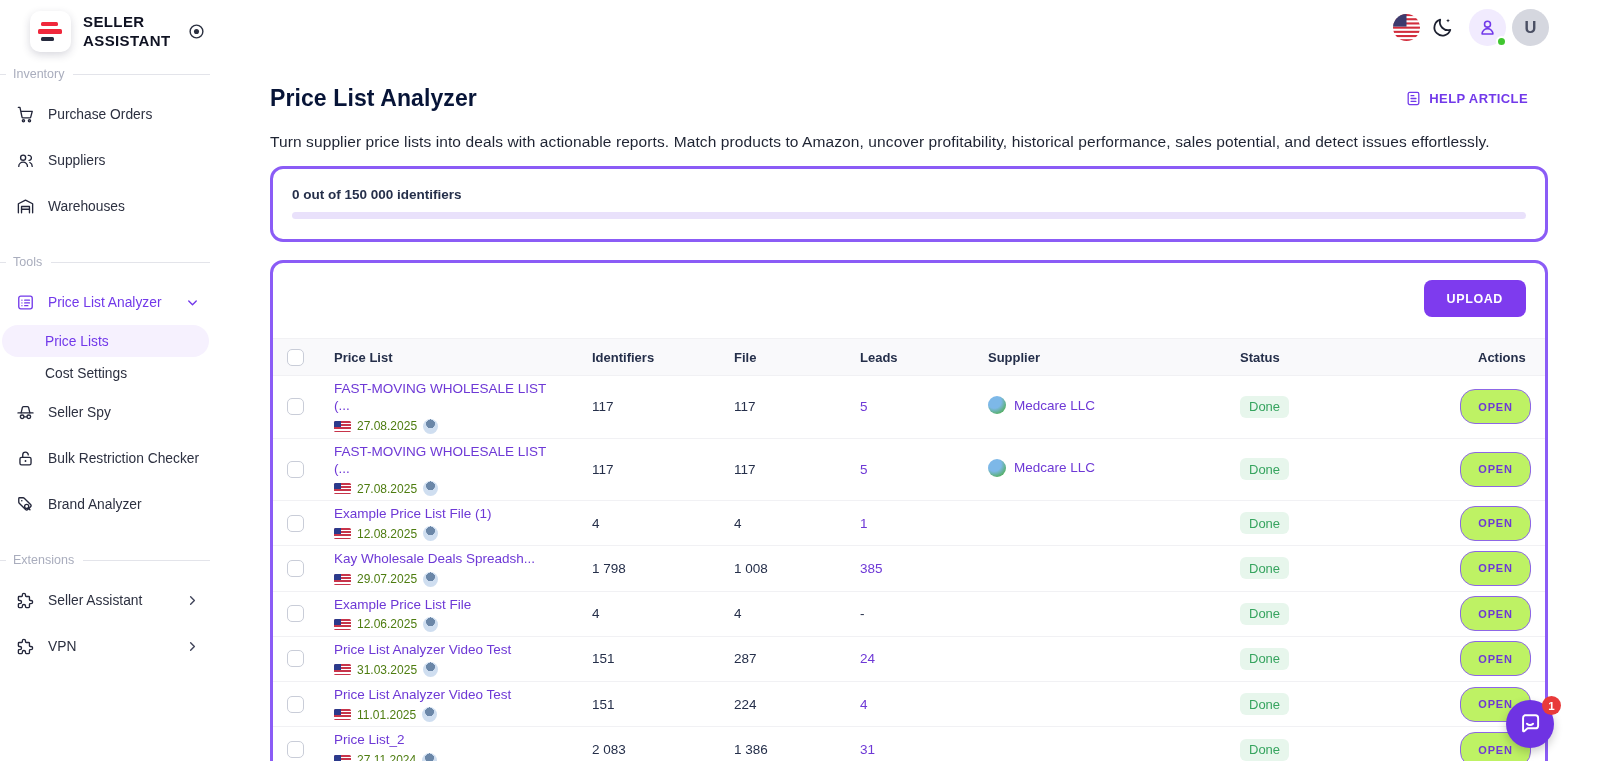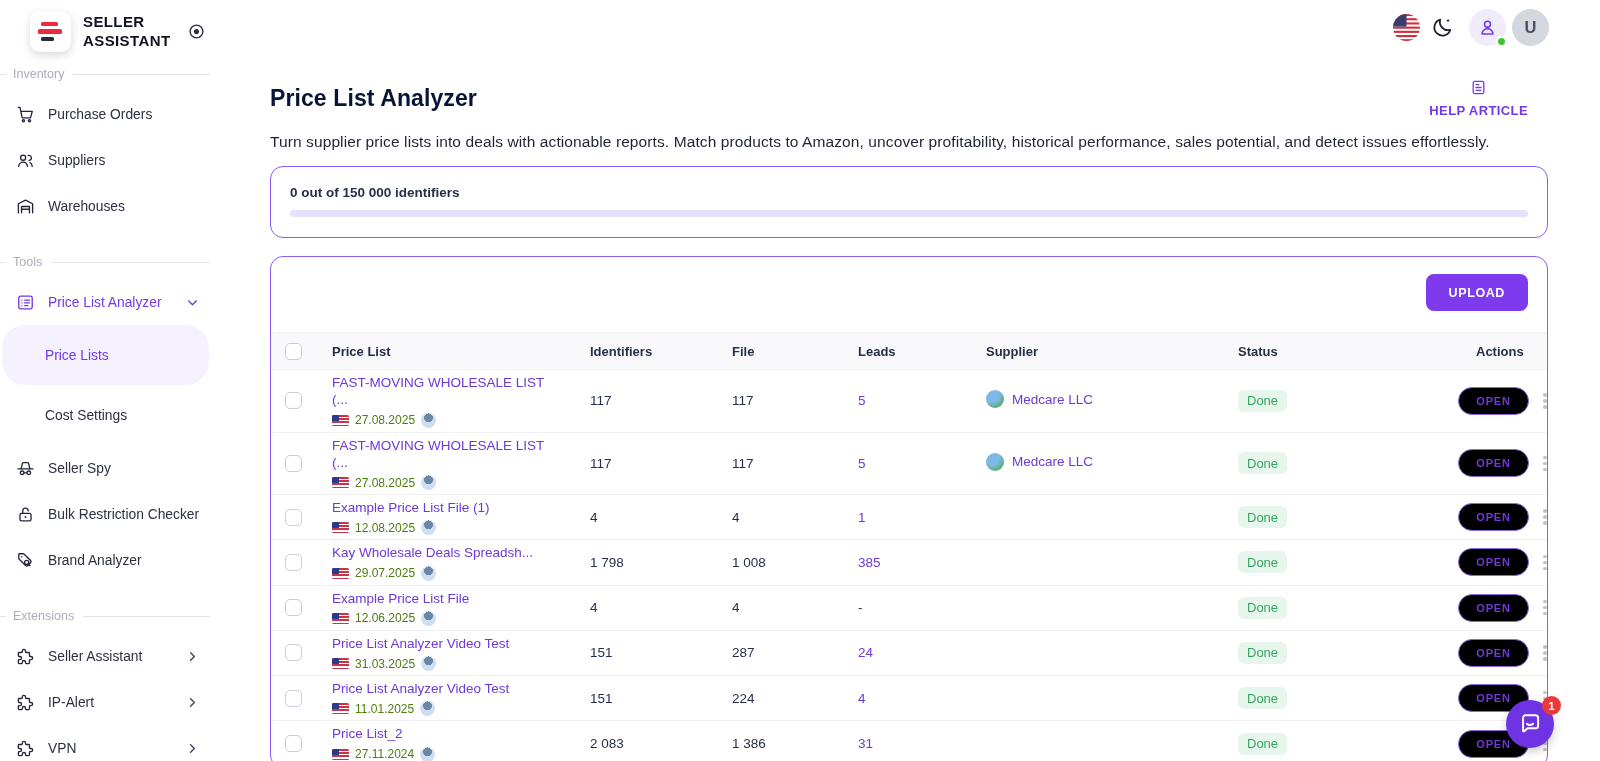--- a/index.html
+++ b/index.html
@@ -20,36 +20,36 @@
 .section-head { display:flex; align-items:center; height:18px; color:#a9adbd; font-size:12.5px; }
 .section-head::before { content:""; width:6px; height:1px; background:#e3e4ea; margin-right:7px; }
 .section-head::after { content:""; flex:1; height:1px; background:#e3e4ea; margin-left:9px; margin-right:30px; }
 .nav-list { padding-top:8px; }
 .nav-item { display:flex; align-items:center; height:46px; padding:0 40px 0 15px; font-size:13.8px; color:#2c3040; cursor:pointer; }
 .nav-item .nicon { width:20px; height:20px; margin-right:13px; display:flex; align-items:center; justify-content:center; color:#23263a; }
 .nav-item.purple { color:#7239ea; }
 .nav-item.purple .nicon { color:#7239ea; }
 .nav-item .chev { margin-left:auto; display:flex; color:#40445a; }
 .nav-item.purple .chev { color:#7239ea; }
-.sub-item { display:flex; align-items:center; height:60px; padding-left:45px; font-size:13.8px; color:#2c3040; cursor:pointer; }
+.sub-item { display:flex; align-items:center; height:32px; padding-left:45px; font-size:13.8px; color:#2c3040; cursor:pointer; }
 .sub-item.selected { background:#f6f1fe; color:#7239ea; border-radius:23px; margin:0 31px 0 2px; padding-left:43px; }
 .main { flex:1; display:flex; flex-direction:column; min-width:0; }
 .topbar { flex:0 0 54px; height:54px; display:flex; align-items:center; justify-content:flex-end; padding-right:51px; }
 .icon-btn { display:flex; align-items:center; justify-content:center; cursor:pointer; }
 .icon-btn.flag-btn { margin-right:10px; }
 .icon-btn.moon-btn { margin-right:14px; }
 .avatar-btn { width:37px; height:37px; border-radius:50%; background:#f1ebfe; position:relative; margin-right:6px; display:flex; align-items:center; justify-content:center; cursor:pointer; }
 .status-dot { position:absolute; right:-1px; bottom:-1px; width:11px; height:11px; background:#3fc62f; border:2px solid #fff; border-radius:50%; }
 .u-avatar { width:37px; height:37px; border-radius:50%; background:#d5d7df; color:#4a4f63; font-weight:700; font-size:16.5px; display:flex; align-items:center; justify-content:center; cursor:pointer; }
 .content { padding:0 52px 0 30px; }
 .page-head { margin-top:29px; display:flex; align-items:center; justify-content:space-between; height:30px; }
 .page-title { font-size:23px; font-weight:700; color:#071437; letter-spacing:.1px; }
-.help-link { display:flex; align-items:center; gap:7px; color:#7239ea; font-size:13px; font-weight:700; letter-spacing:.4px; cursor:pointer; margin-right:20px;flex-direction:column; }
+.help-link { display:flex; align-items:center; gap:7px; color:#7239ea; font-size:13px; font-weight:700; letter-spacing:.4px; cursor:pointer; margin-right:20px; }
 .desc { margin-top:20px; font-size:15.5px; color:#1f2433; letter-spacing:.1px; }
-.card { border:1px solid #8b5cf6; border-radius:13px; background:#fff; }
+.card { border:3px solid #8b5cf6; border-radius:13px; background:#fff; }
 .quota-card { margin-top:15px; padding:18px 19px 20px; }
 .quota-text { font-size:13.5px; font-weight:600; color:#252f4a; }
 .progress { margin-top:10px; height:7px; border-radius:4px; background:#e9e1fb; overflow:hidden; }
 .progress-fill { height:100%; background:#7239ea; border-radius:4px; width:0%; }
 .table-card { margin-top:18px; overflow:hidden; }
 .toolbar { display:flex; justify-content:flex-end; padding:17px 19px 21px; }
 .upload-btn { height:37px; padding:0 23px; background:#7e3bee; color:#fff; border:none; border-radius:8px; font-family:inherit; font-size:12.5px; font-weight:700; letter-spacing:.6px; cursor:pointer; }
 table { width:100%; border-collapse:collapse; table-layout:fixed; }
 thead tr { background:#f9f9fb; }
 th { height:37px; text-align:left; font-size:13px; font-weight:700; color:#252f4a; padding:0 0 0 10px; border-top:1px solid #f1f1f4; border-bottom:1px solid #f1f1f4; }
@@ -65,21 +65,21 @@
 .flag::after { content:""; position:absolute; left:0; top:0; width:7px; height:6px; background:#2b3a8c; }
 .date { font-size:12px; color:#4d7c0f; }
 .mini-avatar { width:15px; height:15px; border-radius:50%; background:radial-gradient(circle at 50% 32%, #6b87a8 0 34%, #cfdef0 35% 100%); }
 .lead-link { color:#6e39d6; cursor:pointer; }
 .lead-dash { color:#252f4a; }
 .supplier-wrap { display:inline-flex; align-items:center; gap:8px; }
 .supplier-logo { width:18px; height:18px; border-radius:50%; background:radial-gradient(circle at 35% 30%, #7db8e8 0 40%, #57b06b 75%); }
 .supplier-link { color:#6e39d6; cursor:pointer; }
 .badge { display:inline-block; padding:3.5px 9px; border-radius:6px; background:#e7f6ec; color:#36a45f; font-size:13px; }
 .actions-wrap { display:flex; align-items:center; }
-.open-btn { width:71px; height:28px; border:1px solid #8d67e6; background:#000000; color:#6e39d6; border-radius:15px; font-family:inherit; font-size:11px; font-weight:700; letter-spacing:.8px; cursor:pointer; }
+.open-btn { width:71px; height:35px; border:1px solid #8d67e6; background:#bef264; color:#6e39d6; border-radius:15px; font-family:inherit; font-size:11px; font-weight:700; letter-spacing:.8px; cursor:pointer; }
 .dots { margin-left:14px; display:inline-flex; flex-direction:column; gap:2.5px; cursor:pointer; }
 .dots i { width:3.5px; height:3.5px; border-radius:50%; background:#bfc3cd; }
 .chat-fab { position:fixed; right:46px; bottom:13px; width:48px; height:48px; border-radius:50%; background:#6f33e3; display:flex; align-items:center; justify-content:center; box-shadow:0 4px 10px rgba(0,0,0,.2); cursor:pointer; }
 .chat-badge { position:absolute; top:-4px; right:-7px; min-width:19px; height:19px; border-radius:10px; background:#e83a3a; color:#fff; font-size:11.5px; font-weight:700; display:flex; align-items:center; justify-content:center; padding:0 5px; }
 </style>
 </head>
 <body>
 
 <div class="app">
   <aside class="sidebar">
@@ -201,33 +201,20 @@
             <span>Extensions</span>
           </div>
           <div class="nav-list">
             <div class="nav-item">
               <span class="nicon">
                 <svg width="19" height="19" viewBox="0 0 24 24" fill="none" stroke="currentColor" stroke-width="1.7" stroke-linecap="round" stroke-linejoin="round">
                   <path d="M4 7h3a1 1 0 0 0 1-1V5a2 2 0 0 1 4 0v1a1 1 0 0 0 1 1h3a1 1 0 0 1 1 1v3a1 1 0 0 0 1 1h1a2 2 0 0 1 0 4h-1a1 1 0 0 0-1 1v3a1 1 0 0 1-1 1h-3a1 1 0 0 1-1-1v-1a2 2 0 0 0-4 0v1a1 1 0 0 1-1 1H4a1 1 0 0 1-1-1v-3a1 1 0 0 1 1-1h1a2 2 0 0 0 0-4H4a1 1 0 0 1-1-1V8a1 1 0 0 1 1-1"></path>
                 </svg>
               </span>
               <span>Seller Assistant</span>
-              <span class="chev">
-                <svg width="15" height="15" viewBox="0 0 24 24" fill="none" stroke="currentColor" stroke-width="2.2" stroke-linecap="round" stroke-linejoin="round">
-                  <path d="M9 6l6 6-6 6"></path>
-                </svg>
-              </span>
-            </div>
-            <div class="nav-item">
-              <span class="nicon">
-                <svg width="19" height="19" viewBox="0 0 24 24" fill="none" stroke="currentColor" stroke-width="1.7" stroke-linecap="round" stroke-linejoin="round">
-                  <path d="M4 7h3a1 1 0 0 0 1-1V5a2 2 0 0 1 4 0v1a1 1 0 0 0 1 1h3a1 1 0 0 1 1 1v3a1 1 0 0 0 1 1h1a2 2 0 0 1 0 4h-1a1 1 0 0 0-1 1v3a1 1 0 0 1-1 1h-3a1 1 0 0 1-1-1v-1a2 2 0 0 0-4 0v1a1 1 0 0 1-1 1H4a1 1 0 0 1-1-1v-3a1 1 0 0 1 1-1h1a2 2 0 0 0 0-4H4a1 1 0 0 1-1-1V8a1 1 0 0 1 1-1"></path>
-                </svg>
-              </span>
-              <span>IP-Alert</span>
               <span class="chev">
                 <svg width="15" height="15" viewBox="0 0 24 24" fill="none" stroke="currentColor" stroke-width="2.2" stroke-linecap="round" stroke-linejoin="round">
                   <path d="M9 6l6 6-6 6"></path>
                 </svg>
               </span>
             </div>
             <div class="nav-item">
               <span class="nicon">
                 <svg width="19" height="19" viewBox="0 0 24 24" fill="none" stroke="currentColor" stroke-width="1.7" stroke-linecap="round" stroke-linejoin="round">
                   <path d="M4 7h3a1 1 0 0 0 1-1V5a2 2 0 0 1 4 0v1a1 1 0 0 0 1 1h3a1 1 0 0 1 1 1v3a1 1 0 0 0 1 1h1a2 2 0 0 1 0 4h-1a1 1 0 0 0-1 1v3a1 1 0 0 1-1 1h-3a1 1 0 0 1-1-1v-1a2 2 0 0 0-4 0v1a1 1 0 0 1-1 1H4a1 1 0 0 1-1-1v-3a1 1 0 0 1 1-1h1a2 2 0 0 0 0-4H4a1 1 0 0 1-1-1V8a1 1 0 0 1 1-1"></path>

